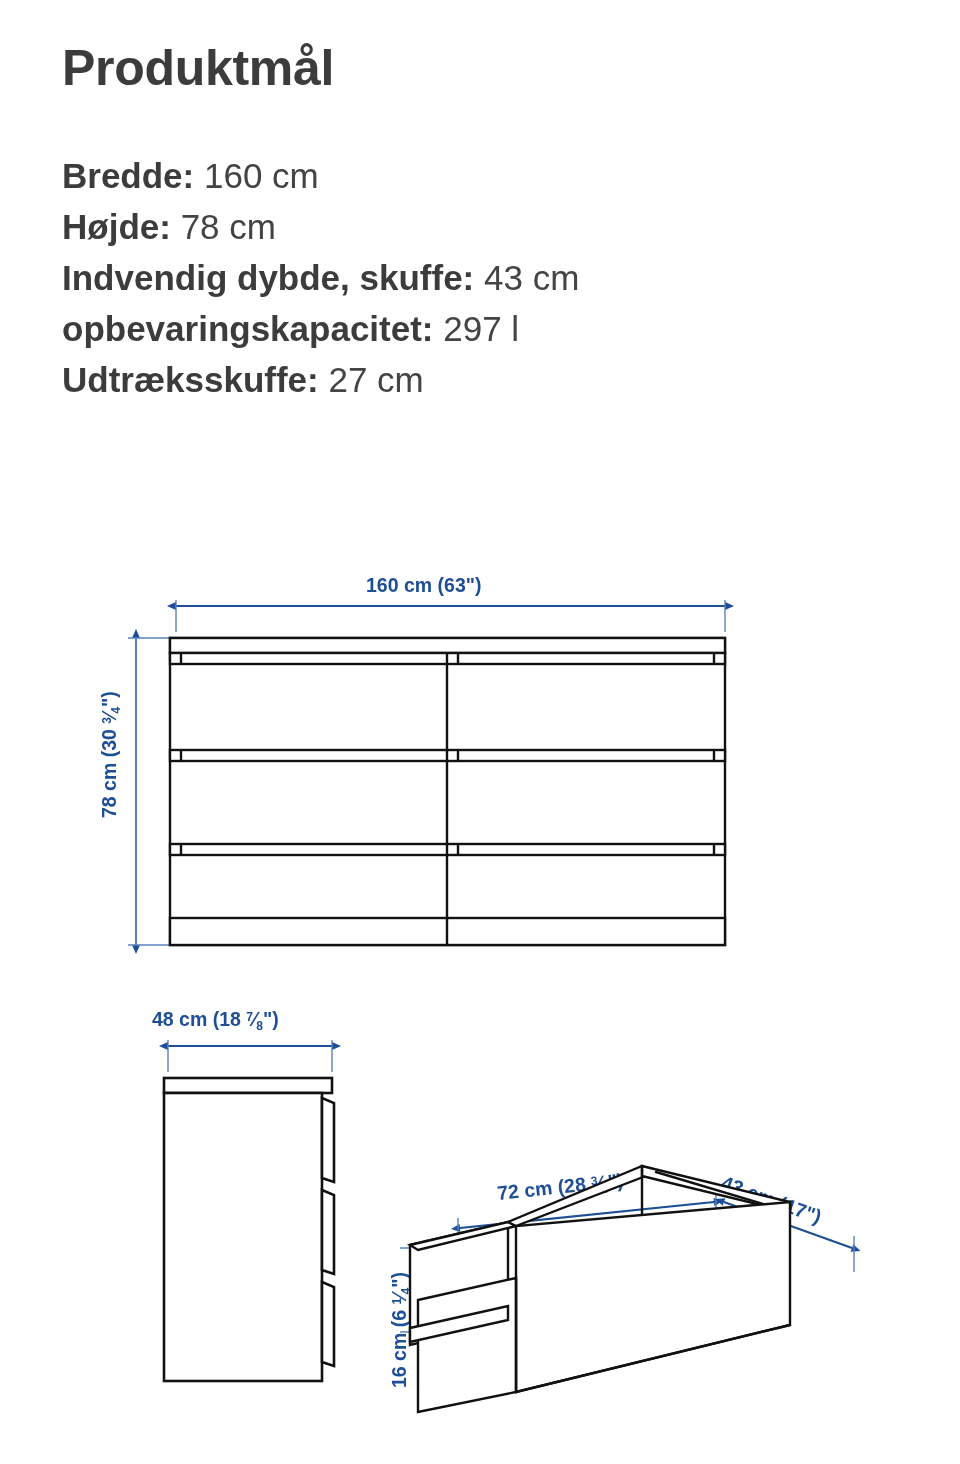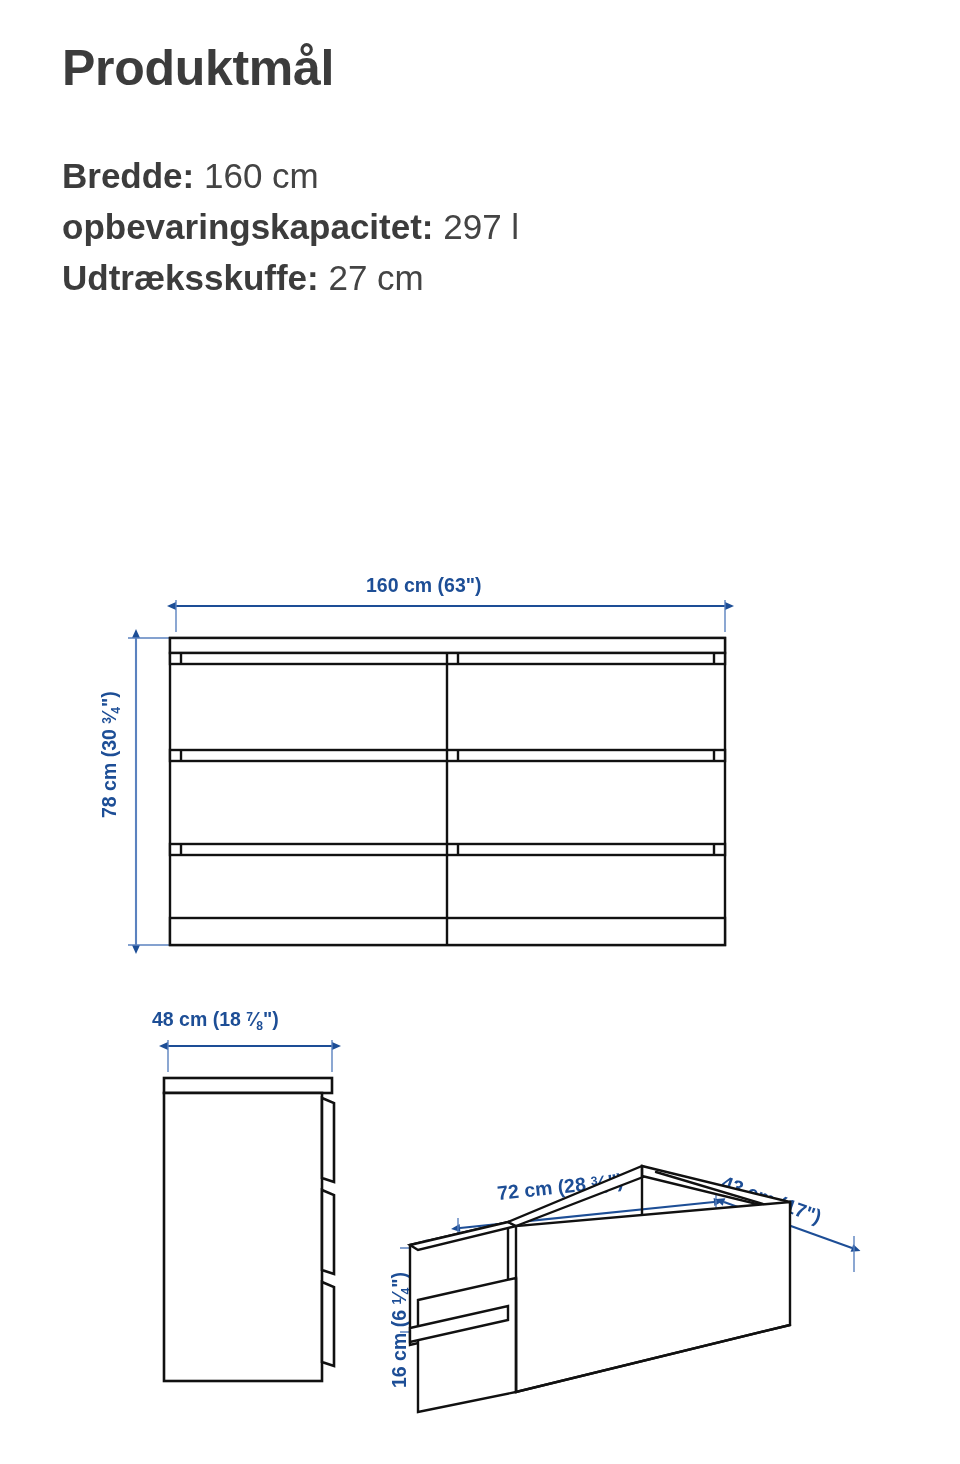--- a/index.html
+++ b/index.html
@@ -70,20 +70,28 @@
 <body>
 
 <div id="page-title">Produktmål</div>
 
 <div id="spec-list">
   <div class="spec-row">
     <span class="spec-label">Bredde:</span>
     <span class="spec-value">160 cm</span>
   </div>
   <div class="spec-row">
+    <span class="spec-label">Højde:</span>
+    <span class="spec-value">78 cm</span>
+  </div>
+  <div class="spec-row">
+    <span class="spec-label">Indvendig dybde, skuffe:</span>
+    <span class="spec-value">43 cm</span>
+  </div>
+  <div class="spec-row">
     <span class="spec-label">opbevaringskapacitet:</span>
     <span class="spec-value">297 l</span>
   </div>
   <div class="spec-row">
     <span class="spec-label">Udtræksskuffe:</span>
     <span class="spec-value">27 cm</span>
   </div>
 </div>
 
 <div class="drawing" id="front-view-drawing">

